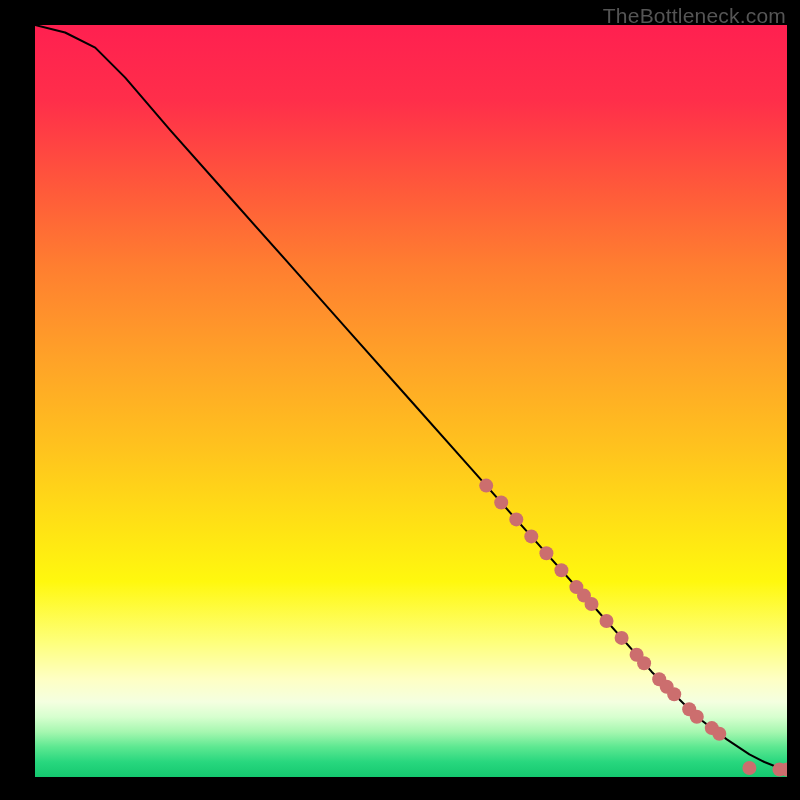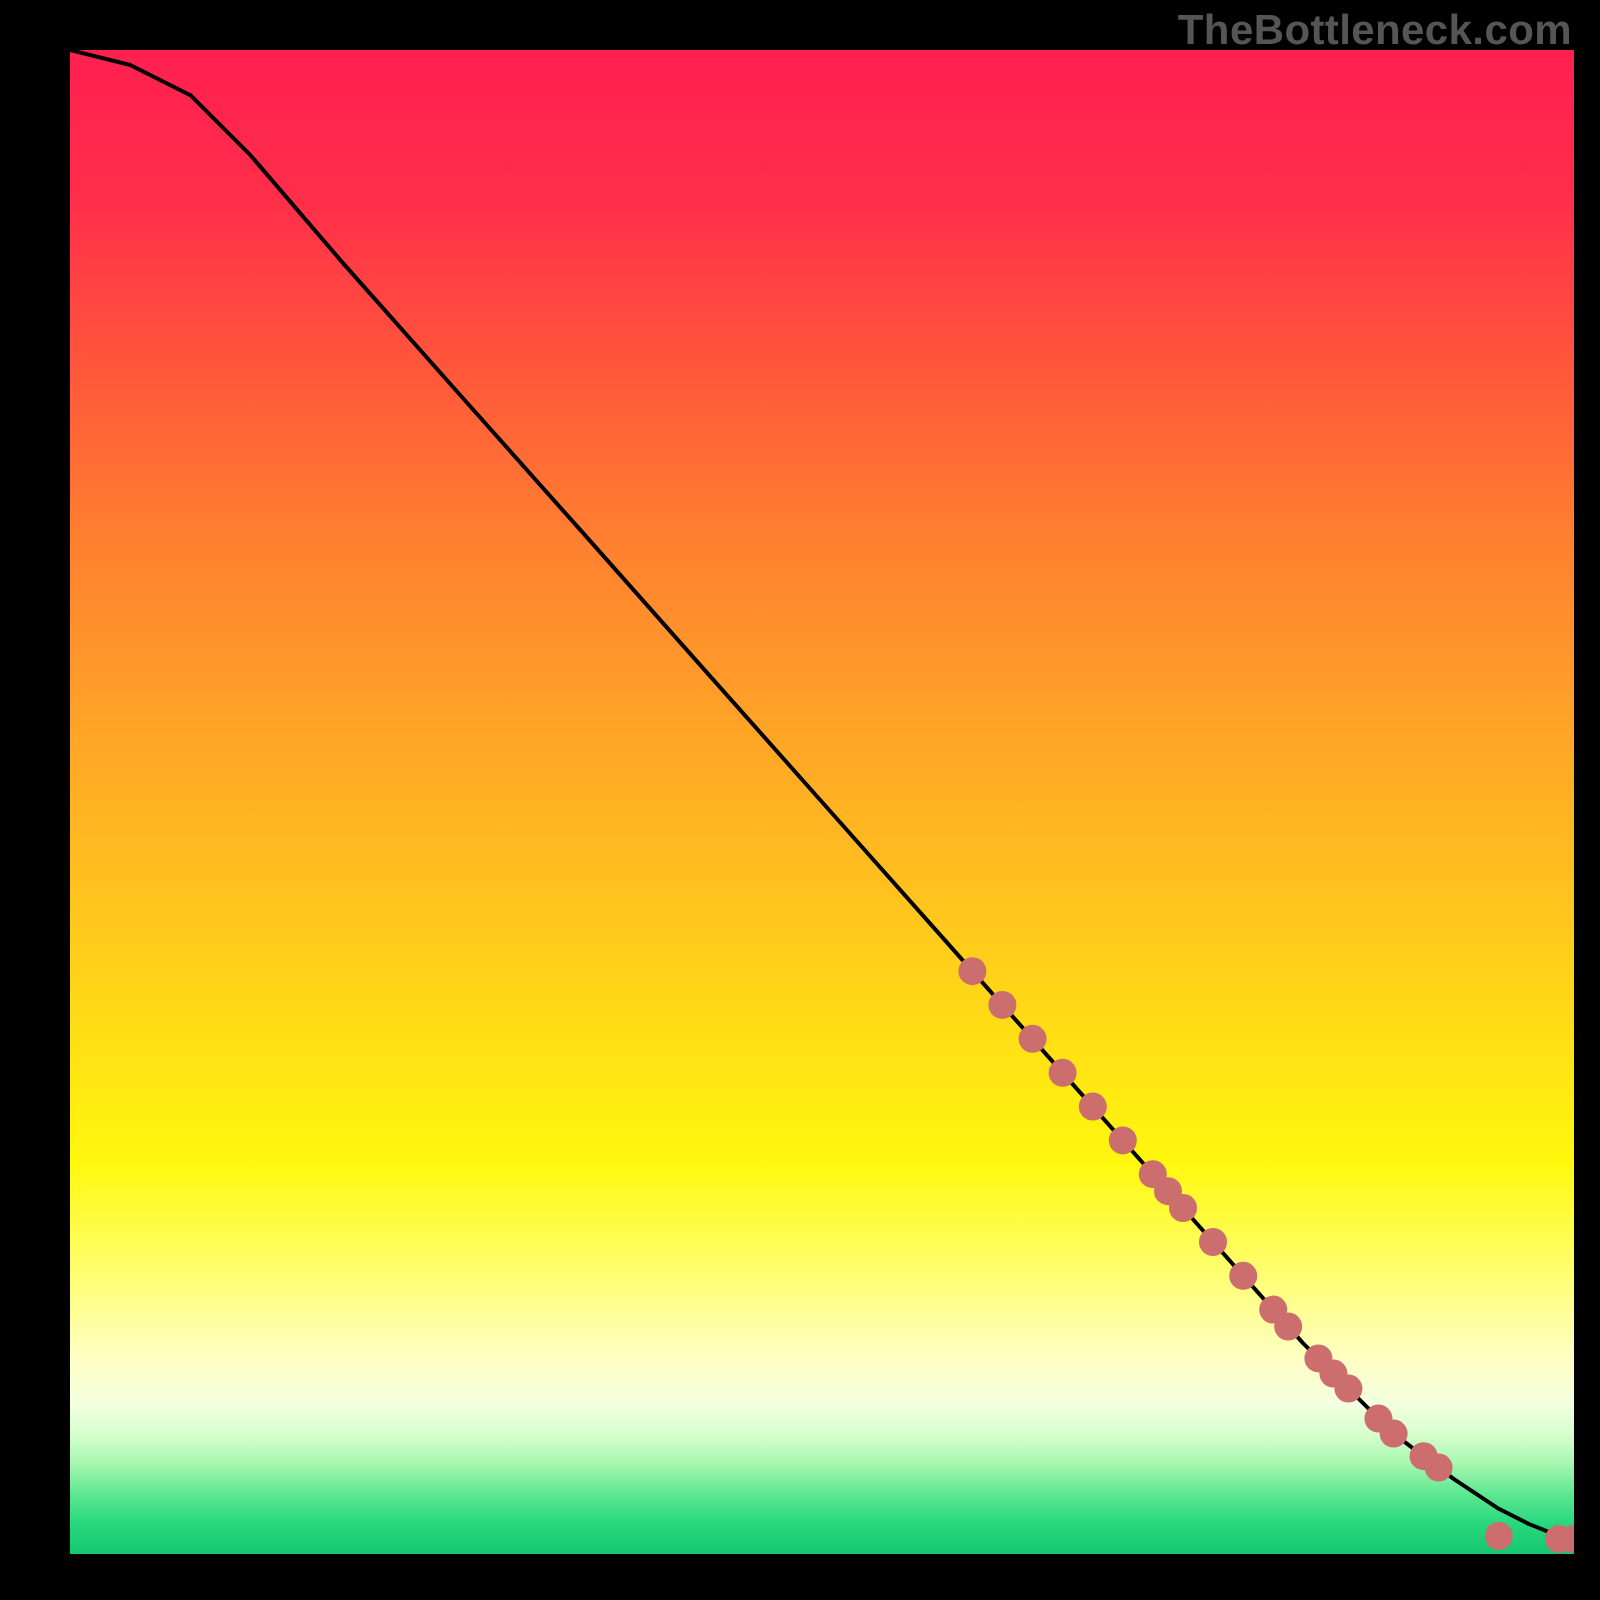--- a/index.html
+++ b/index.html
@@ -51,21 +51,21 @@
       #28d77e 98%,
       #14c86f 100%
     );
   }
   .watermark {
     position: absolute;
     top: 4px;
     right: 14px;
     color: #555;
     font-size: 21px;
-    font-weight: 700;
+    font-weight: 400;
     letter-spacing: 0.2px;
     user-select: none;
   }
   svg.overlay {
     position: absolute;
     left: 0;
     top: 0;
     width: 752px;
     height: 752px;
   }

